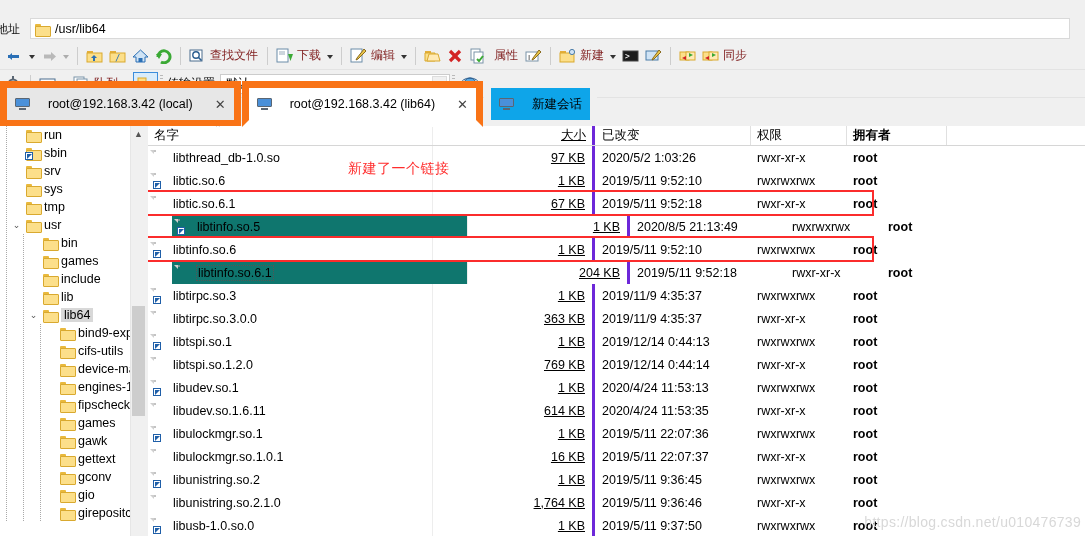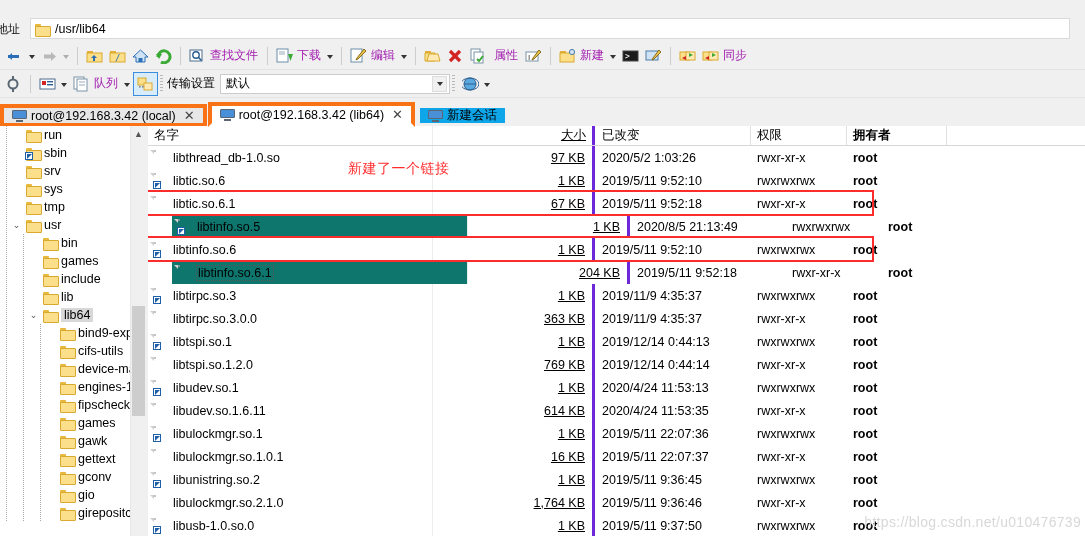--- a/index.html
+++ b/index.html
@@ -50,21 +50,21 @@
 
   
   .toolbar {
     position:absolute; left:0; width:1085px; height:28px;
     background:#f0f0f0; display:flex; align-items:center;
     border-bottom:1px solid #e3e3e3;
   }
   .tb1 { top:42px; }
   .tb2 { top:70px; }
   .tbtn { display:flex; align-items:center; height:24px; padding:0 3px; gap:3px; cursor:default; }
-  .tbtn .lbl { font-size:12px; color:#a21caf; padding:0 1px;font-family:Liberation Serif, serif; }
+  .tbtn .lbl { font-size:12px; color:#7f1d1d; padding:0 1px;font-family:Liberation Serif, serif; }
   .sep { width:1px; height:18px; background:#cdcdcd; margin:0 5px; }
   .caret { width:0;height:0;border-left:3.5px solid transparent;border-right:3.5px solid transparent;border-top:4px solid #333; margin:2px 3px 0 2px;}
   .caret.dim { border-top-color:#adadad; }
   .grip { width:3px;height:18px;margin:0 4px 0 2px;
     background:repeating-linear-gradient(to bottom,#b9b9b9 0 1px,transparent 1px 3px); }
 
   
   .ico { width:17px; height:16px; position:relative; flex:0 0 auto; }
   .ico svg { display:block; }
 
@@ -75,22 +75,22 @@
     font-size:12px;
   }
   .combo .cbtn { width:15px;height:16px;background:#f0f0f0;border:1px solid #ddd;display:flex;align-items:center;justify-content:center;}
 
   
   .tabstrip {
     position:absolute; top:99px; left:0; width:1085px; height:27px;
     background:#f0f0f0; display:flex; align-items:flex-end; padding-left:0px;
   }
   .tab {
-    height:23px; display:flex; align-items:center; gap:4px;
-    padding:4px 8px; font-size:12.5px; border:4px solid #f97316;
+    height:23px; display:flex; align-items:center; gap:18px;
+    padding:16px 8px; font-size:12.5px; border:7px solid #f97316;
     background:#e7e7e7; margin-right:1px; position:relative; top:1px;
   }
   .tab.active { background:#ffffff; border-bottom-color:#ffffff; height:25px; z-index:2;}
   .tab .x { font-size:13px; color:#444; margin-left:4px; }
   .tab.newsess { background:#0ea5e9; border-color:#f0f0f0; }
 
   
   .mon { width:15px;height:12px;position:relative;flex:0 0 auto; }
   .mon .scr{position:absolute;inset:0 0 3px 0;background:#4a90d9;border:1.5px solid #5a6673;border-radius:1px;}
   .mon .stand{position:absolute;left:4px;bottom:0;width:7px;height:2px;background:#5a6673;}
@@ -856,21 +856,21 @@
             </div>
             <div class="cell c-size">1 KB</div>
             <div class="cell c-date">2019/5/11 9:36:45</div>
             <div class="cell c-perm">rwxrwxrwx</div>
             <div class="cell c-own">root</div>
             <div class="cell c-pad"></div>
           </div>
           <div class="row">
             <div class="cell c-name">
               <span style="position: relative; flex: 0 0 auto; width: 13px; height: 15px;"><span class="fico"><span class="pg"></span><span class="fold"></span></span></span>
-              <span class="fname">libulockmgr.so.2.1.0</span>
+              <span class="fname">libunistring.so.2.1.0</span>
             </div>
             <div class="cell c-size">1,764 KB</div>
             <div class="cell c-date">2019/5/11 9:36:46</div>
             <div class="cell c-perm">rwxr-xr-x</div>
             <div class="cell c-own">root</div>
             <div class="cell c-pad"></div>
           </div>
           <div class="row">
             <div class="cell c-name">
               <span style="position: relative; flex: 0 0 auto; width: 13px; height: 15px;"><span class="fico"><span class="pg"></span><span class="fold"></span></span><span class="lnkbadge"></span></span>

